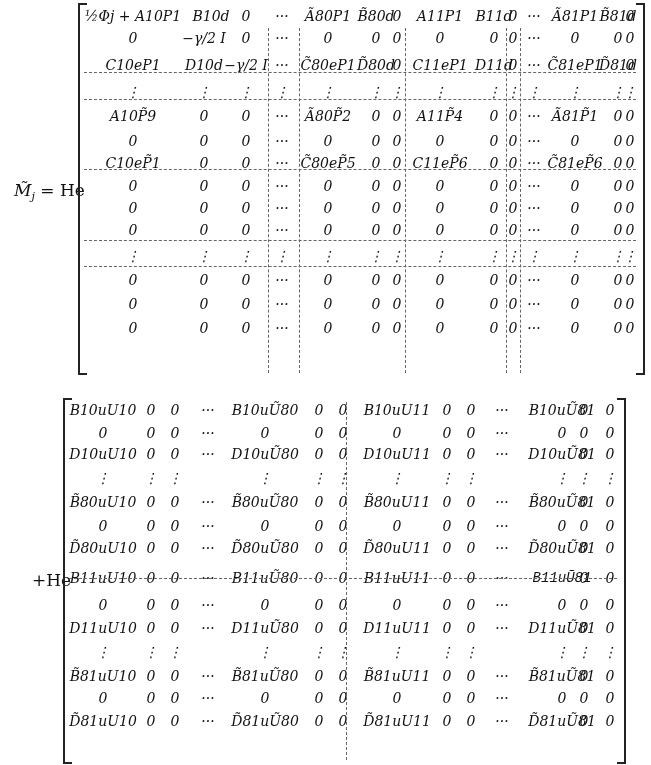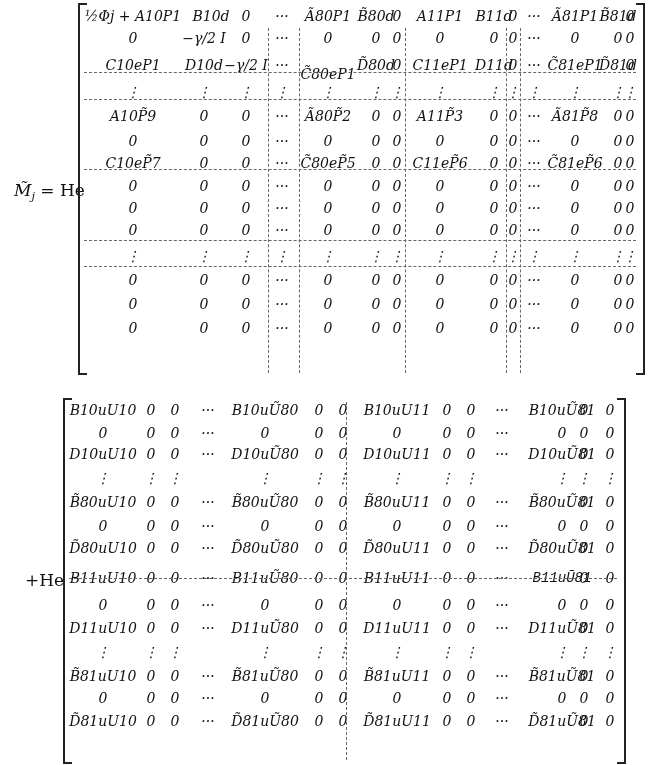--- a/index.html
+++ b/index.html
@@ -51,21 +51,21 @@
       <div class="cell" style="left: 494px; top: 30px;">0</div>
       <div class="cell" style="left: 513px; top: 30px;">0</div>
       <div class="cell" style="left: 534px; top: 30px;">···</div>
       <div class="cell" style="left: 575px; top: 30px;">0</div>
       <div class="cell" style="left: 618px; top: 30px;">0</div>
       <div class="cell" style="left: 630px; top: 30px;">0</div>
       <div class="cell" style="left: 133px; top: 57px;">C10eP1</div>
       <div class="cell" style="left: 204px; top: 57px;">D10d</div>
       <div class="cell" style="left: 246px; top: 57px;">−γ/2 I</div>
       <div class="cell" style="left: 282px; top: 57px;">···</div>
-      <div class="cell" style="left: 328px; top: 66px; font-style: italic;">C̃80eP1</div>
+      <div class="cell" style="left: 328px; top: 57px; font-style: italic;">C̃80eP1</div>
       <div class="cell" style="left: 376px; top: 57px;">D̃80d</div>
       <div class="cell" style="left: 397px; top: 57px;">0</div>
       <div class="cell" style="left: 440px; top: 57px;">C11eP1</div>
       <div class="cell" style="left: 494px; top: 57px;">D11d</div>
       <div class="cell" style="left: 513px; top: 57px;">0</div>
       <div class="cell" style="left: 534px; top: 57px;">···</div>
       <div class="cell" style="left: 575px; top: 57px;">C̃81eP1</div>
       <div class="cell" style="left: 618px; top: 57px;">D̃81d</div>
       <div class="cell" style="left: 630px; top: 57px;">0</div>
       <div class="cell" style="left: 133px; top: 84px;">⋮</div>
@@ -82,42 +82,42 @@
       <div class="cell" style="left: 575px; top: 84px;">⋮</div>
       <div class="cell" style="left: 618px; top: 84px;">⋮</div>
       <div class="cell" style="left: 630px; top: 84px;">⋮</div>
       <div class="cell" style="left: 133px; top: 108px;">A10P̃9</div>
       <div class="cell" style="left: 204px; top: 108px;">0</div>
       <div class="cell" style="left: 246px; top: 108px;">0</div>
       <div class="cell" style="left: 282px; top: 108px;">···</div>
       <div class="cell" style="left: 328px; top: 108px;">Ã80P̃2</div>
       <div class="cell" style="left: 376px; top: 108px;">0</div>
       <div class="cell" style="left: 397px; top: 108px;">0</div>
-      <div class="cell" style="left: 440px; top: 108px;">A11P̃3</div>
+      <div class="cell" style="left: 440px; top: 108px;">A11P̃4</div>
       <div class="cell" style="left: 494px; top: 108px;">0</div>
       <div class="cell" style="left: 513px; top: 108px;">0</div>
       <div class="cell" style="left: 534px; top: 108px;">···</div>
-      <div class="cell" style="left: 575px; top: 108px;">Ã81P̃8</div>
+      <div class="cell" style="left: 575px; top: 108px;">Ã81P̃1</div>
       <div class="cell" style="left: 618px; top: 108px;">0</div>
       <div class="cell" style="left: 630px; top: 108px;">0</div>
       <div class="cell" style="left: 133px; top: 133px;">0</div>
       <div class="cell" style="left: 204px; top: 133px;">0</div>
       <div class="cell" style="left: 246px; top: 133px;">0</div>
       <div class="cell" style="left: 282px; top: 133px;">···</div>
       <div class="cell" style="left: 328px; top: 133px;">0</div>
       <div class="cell" style="left: 376px; top: 133px;">0</div>
       <div class="cell" style="left: 397px; top: 133px;">0</div>
       <div class="cell" style="left: 440px; top: 133px;">0</div>
       <div class="cell" style="left: 494px; top: 133px;">0</div>
       <div class="cell" style="left: 513px; top: 133px;">0</div>
       <div class="cell" style="left: 534px; top: 133px;">···</div>
       <div class="cell" style="left: 575px; top: 133px;">0</div>
       <div class="cell" style="left: 618px; top: 133px;">0</div>
       <div class="cell" style="left: 630px; top: 133px;">0</div>
-      <div class="cell" style="left: 133px; top: 155px;">C10eP̃7</div>
+      <div class="cell" style="left: 133px; top: 155px;">C10eP̃1</div>
       <div class="cell" style="left: 204px; top: 155px;">0</div>
       <div class="cell" style="left: 246px; top: 155px;">0</div>
       <div class="cell" style="left: 282px; top: 155px;">···</div>
       <div class="cell" style="left: 328px; top: 155px;">C̃80eP̃5</div>
       <div class="cell" style="left: 376px; top: 155px;">0</div>
       <div class="cell" style="left: 397px; top: 155px;">0</div>
       <div class="cell" style="left: 440px; top: 155px;">C11eP̃6</div>
       <div class="cell" style="left: 494px; top: 155px;">0</div>
       <div class="cell" style="left: 513px; top: 155px;">0</div>
       <div class="cell" style="left: 534px; top: 155px;">···</div>
@@ -229,21 +229,21 @@
       <div class="hd" style="left: 84px; top: 266px; width: 552px;"></div>
       <div class="vd" style="left: 268px; top: 28px; height: 345px;"></div>
       <div class="vd" style="left: 299px; top: 28px; height: 345px;"></div>
       <div class="vd" style="left: 405px; top: 28px; height: 345px;"></div>
       <div class="vd" style="left: 506px; top: 28px; height: 345px;"></div>
       <div class="vd" style="left: 520px; top: 28px; height: 345px;"></div>
     </div>
 </div>
 
 <div class="eq">
-  <div class="lhs" style="left:25px; top:570px;">+He</div>
+  <div class="lhs" style="left:32px; top:570px;">+He</div>
   <div class="bracket bl" style="left:63px; top:398px; height:362px;"></div>
   <div class="bracket br" style="left:617px; top:398px; height:362px;"></div>
   <div id="m2">
       <div class="cell" style="left: 103px; top: 402px;">B10uU10</div>
       <div class="cell" style="left: 151px; top: 402px;">0</div>
       <div class="cell" style="left: 175px; top: 402px;">0</div>
       <div class="cell" style="left: 208px; top: 402px;">···</div>
       <div class="cell" style="left: 265px; top: 402px;">B10uŨ80</div>
       <div class="cell" style="left: 319px; top: 402px;">0</div>
       <div class="cell" style="left: 343px; top: 402px;">0</div>

